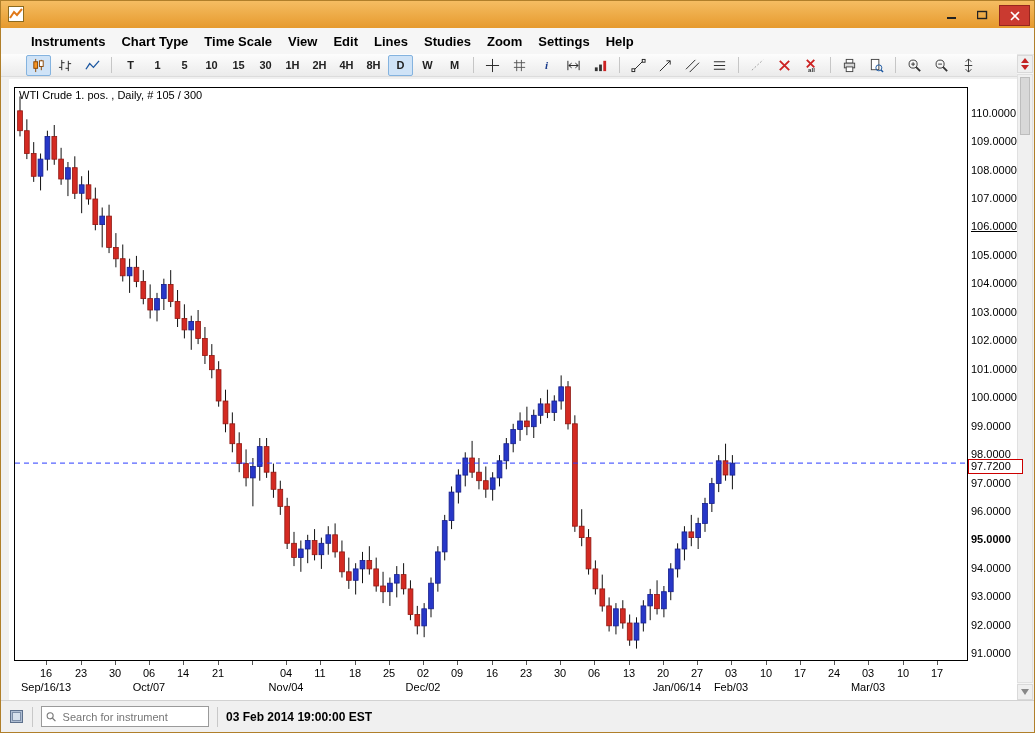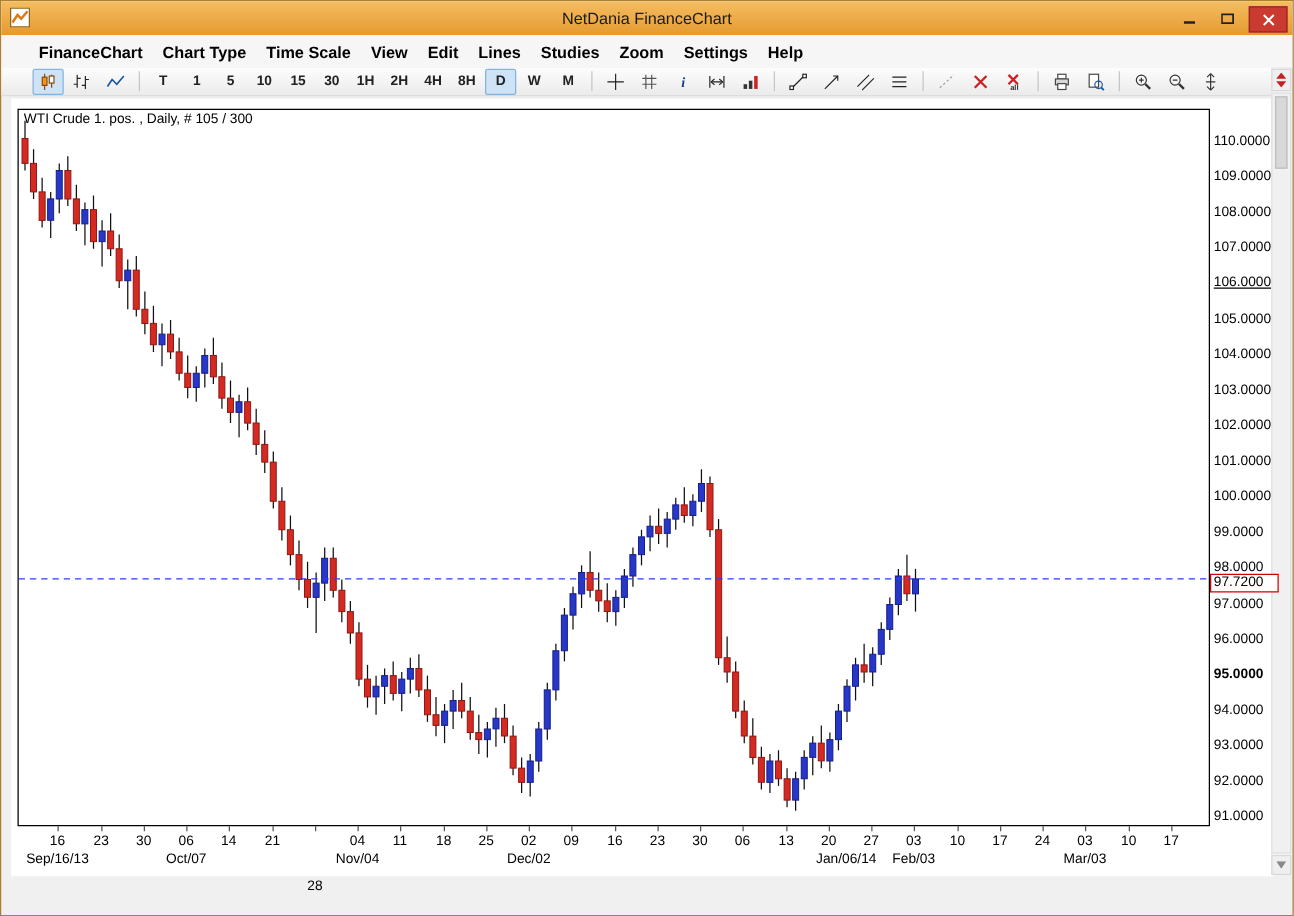--- a/index.html
+++ b/index.html
@@ -47,42 +47,41 @@
 
 <div class="window">
 
   <div class="titlebar">
     <span class="app-icon">
       <svg width="16" height="16" viewBox="0 0 16 16">
           <rect x="0.5" y="0.5" width="15" height="15" fill="#fff" stroke="#8a6a20"></rect>
           <polyline points="2,12 6,6 9,9 14,3" stroke="#e07818" stroke-width="2" fill="none"></polyline>
         </svg>
     </span>
-    <span class="title">NetDania FinanceChart</span>
     <div class="win-btns">
       <div class="win-btn">
         <svg width="10" height="10" viewBox="0 0 10 10">
             <rect x="0" y="7" width="9" height="2" fill="#222"></rect>
           </svg>
       </div>
       <div class="win-btn">
         <svg width="11" height="10" viewBox="0 0 11 10">
             <rect x="0.5" y="1.5" width="9" height="7" fill="none" stroke="#222" stroke-width="1.4"></rect>
           </svg>
       </div>
       <div class="win-btn close">
         <svg width="10" height="10" viewBox="0 0 10 10">
             <path d="M1 1l8 8M9 1l-8 8" stroke="#fff" stroke-width="1.6"></path>
           </svg>
       </div>
     </div>
   </div>
 
   <div class="menubar">
-      <div class="menu-item">FinanceChart</div>
+      <div class="menu-item">Instruments</div>
       <div class="menu-item">Chart Type</div>
       <div class="menu-item">Time Scale</div>
       <div class="menu-item">View</div>
       <div class="menu-item">Edit</div>
       <div class="menu-item">Lines</div>
       <div class="menu-item">Studies</div>
       <div class="menu-item">Zoom</div>
       <div class="menu-item">Settings</div>
       <div class="menu-item">Help</div>
     </div>
@@ -554,14 +553,32 @@
     <div class="vs-track">
       <div class="vs-thumb"></div>
     </div>
     <div class="vs-bottom">
       <svg width="8" height="6" viewBox="0 0 8 6">
           <path d="M4 6L0 0h8z" fill="#888"></path>
         </svg>
     </div>
   </div>
 
+  <div class="statusbar">
+    <span style="display:flex;">
+      <svg width="15" height="15" viewBox="0 0 15 15">
+          <rect x="1.5" y="1.5" width="12" height="12" fill="#aebdd2" stroke="#5d708c"></rect>
+          <rect x="3.5" y="3.5" width="8" height="8" fill="#d6e0ec" stroke="#7c8ea8"></rect>
+        </svg>
+    </span>
+    <span class="sb-sep"></span>
+    <div class="search-box">
+      <svg width="12" height="12" viewBox="0 0 14 14">
+          <circle cx="5.5" cy="5.5" r="4" fill="none" stroke="#777" stroke-width="1.4"></circle>
+          <line x1="8.6" y1="8.6" x2="12.5" y2="12.5" stroke="#777" stroke-width="1.6"></line>
+        </svg>
+      <input type="text" placeholder="Search for instrument" style="">
+    </div>
+    <span class="sb-sep"></span>
+    <span class="datetime">03 Feb 2014 19:00:00 EST</span>
+  </div>
 
 </div>
 
 </body></html>

